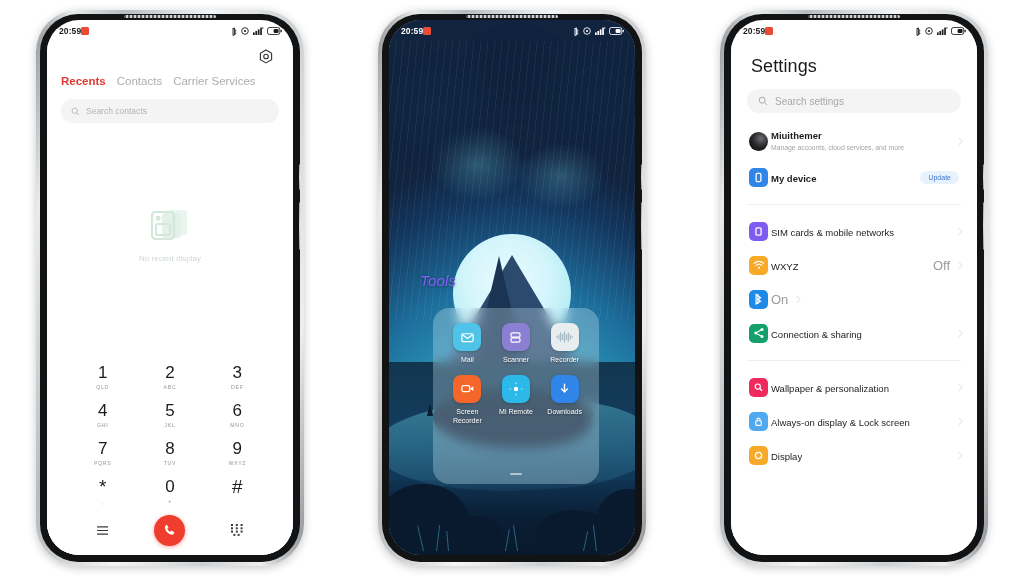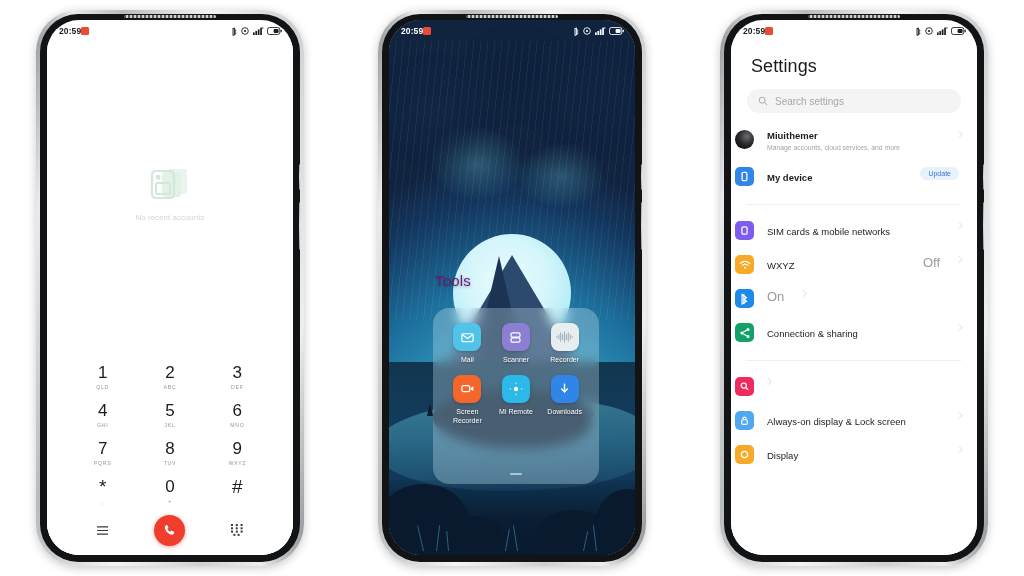--- a/index.html
+++ b/index.html
@@ -238,25 +238,26 @@
   .wp-grass {
     position: absolute; bottom: 5%;
     width: 1.2px; height: 26px;
     background: #3fa0c0;
     opacity: .55;
     transform-origin: bottom center;
   }
 
   .tools-title {
     position: absolute;
-    left: 46px; top: 252px;
+    left: 31px; top: 252px;
     font-size: 15px;
-    color: #701a75;
+    color: #8b5cf6;
     letter-spacing: .2px;
     text-shadow: 0 1px 3px rgba(0,0,0,.35);
+    font-style: italic;
   }
   .folder {
     position: absolute;
     left: 44px; top: 288px;
     width: 166px;
     height: 176px;
     border-radius: 16px;
     background: rgba(215,240,248,.30);
     backdrop-filter: blur(6px);
     padding: 15px 10px 0 10px;
@@ -301,23 +302,23 @@
     display: flex; align-items: center; gap: 7px;
     padding: 0 11px;
     cursor: pointer;
   }
   .set-search .ph { font-size: 10px; color: #a8a8ad; }
 
   .set-group { padding: 0 0 0 0; }
   .set-divider { height: 1px; background: #eeeef0; margin: 10px 16px 9px 16px; }
 
   .row {
-    display: flex; align-items: flex-start;
-    gap: 13px;
-    padding: 7px 14px 7px 4px;
+    display: flex; align-items: center;
+    gap: 3px;
+    padding: 7px 14px 7px 18px;
     min-height: 34px;
     cursor: pointer;
   }
   .row-ico {
     width: 19px; height: 19px;
     border-radius: 5px;
     flex: 0 0 19px;
     display: flex; align-items: center; justify-content: center;
   }
   .row-ico.circle { border-radius: 50%; }
@@ -368,30 +369,54 @@
               </svg>
             <svg width="15" height="8" viewBox="0 0 15 8">
                 <rect x=".45" y=".45" width="12.4" height="7.1" rx="2.3" fill="none" stroke="#1c1c1e" stroke-width=".9"></rect>
                 <rect x="6.6" y="1.9" width="5" height="4.2" rx="1.1" fill="#1c1c1e"></rect>
                 <rect x="13.6" y="2.7" width="1.2" height="2.6" rx=".5" fill="#1c1c1e"></rect>
               </svg>
           </div>
         </div>
 
         <div class="dialer">
+          <div class="dialer-top">
+            <div class="gear-row">
+              <span class="gear-btn">
+                <svg width="18" height="18" viewBox="0 0 20 20">
+                  <path d="M10 2.2l6.2 3.6v7.2L10 16.6 3.8 13V5.8z" fill="none" stroke="#3a3a3c" stroke-width="1.3"></path>
+                  <circle cx="10" cy="9.4" r="2.5" fill="none" stroke="#3a3a3c" stroke-width="1.3"></circle>
+                </svg>
+              </span>
+            </div>
+
+            <div class="tabs">
+              <span class="tab active">Recents</span>
+              <span class="tab">Contacts</span>
+              <span class="tab">Carrier Services</span>
+            </div>
+
+            <div class="searchbar">
+              <svg width="9" height="9" viewBox="0 0 12 12">
+                  <circle cx="5" cy="5" r="3.6" fill="none" stroke="#b4b4b8" stroke-width="1.2"></circle>
+                  <path d="M7.8 7.8l3 3" stroke="#b4b4b8" stroke-width="1.2"></path>
+                </svg>
+              <span class="ph">Search contacts</span>
+            </div>
+          </div>
 
           <div class="empty">
             <svg width="44" height="40" viewBox="0 0 44 40">
               <rect x="20" y="3" width="19" height="25" rx="3" fill="#eaf4ee"></rect>
               <rect x="14" y="6" width="19" height="25" rx="3" fill="#e3f1e8"></rect>
               <rect x="4" y="5" width="22" height="27" rx="3.5" fill="none" stroke="#d3e8db" stroke-width="2.2"></rect>
               <rect x="8" y="9" width="4.4" height="4.4" rx="1" fill="#d3e8db"></rect>
               <rect x="8" y="17" width="14" height="11" rx="1.6" fill="none" stroke="#d3e8db" stroke-width="2"></rect>
             </svg>
-            <span class="empty-label">No recent accounts</span>
+            <span class="empty-label">No recent display</span>
           </div>
 
           <div class="keypad">
             <div class="kp-grid">
               <div class="key">
                   <span class="num">1</span>
                   <span class="sub">QLD</span>
                 </div>
               <div class="key">
                   <span class="num">2</span>
@@ -775,20 +800,21 @@
           <div class="set-divider"></div>
 
           <div class="set-group">
             <div class="row">
               <span class="row-ico" style="background:#ef2a5c">
                 <svg width="11" height="11" viewBox="0 0 12 12">
                     <circle cx="5.2" cy="5" r="2.8" fill="none" stroke="#fff" stroke-width="1.3"></circle>
                     <path d="M7.4 7.2l2.4 2.4" stroke="#fff" stroke-width="1.5"></path>
                   </svg>
               </span>
+              <span class="row-body"><span class="row-title">Wallpaper &amp; personalization</span></span>
               <svg class="chev" width="5" height="9" viewBox="0 0 6 10">
                   <path d="M1 1l4 4-4 4" fill="none" stroke="#b6b6bb" stroke-width="1.1"></path>
                 </svg>
             </div>
 
             <div class="row">
               <span class="row-ico" style="background:#4fa8f0">
                 <svg width="11" height="11" viewBox="0 0 12 12">
                     <rect x="3" y="5.2" width="6" height="5" rx="1.3" fill="none" stroke="#fff" stroke-width="1.3"></rect>
                     <path d="M4.3 5.2V4a1.7 1.7 0 013.4 0v1.2" fill="none" stroke="#fff" stroke-width="1.3"></path>

